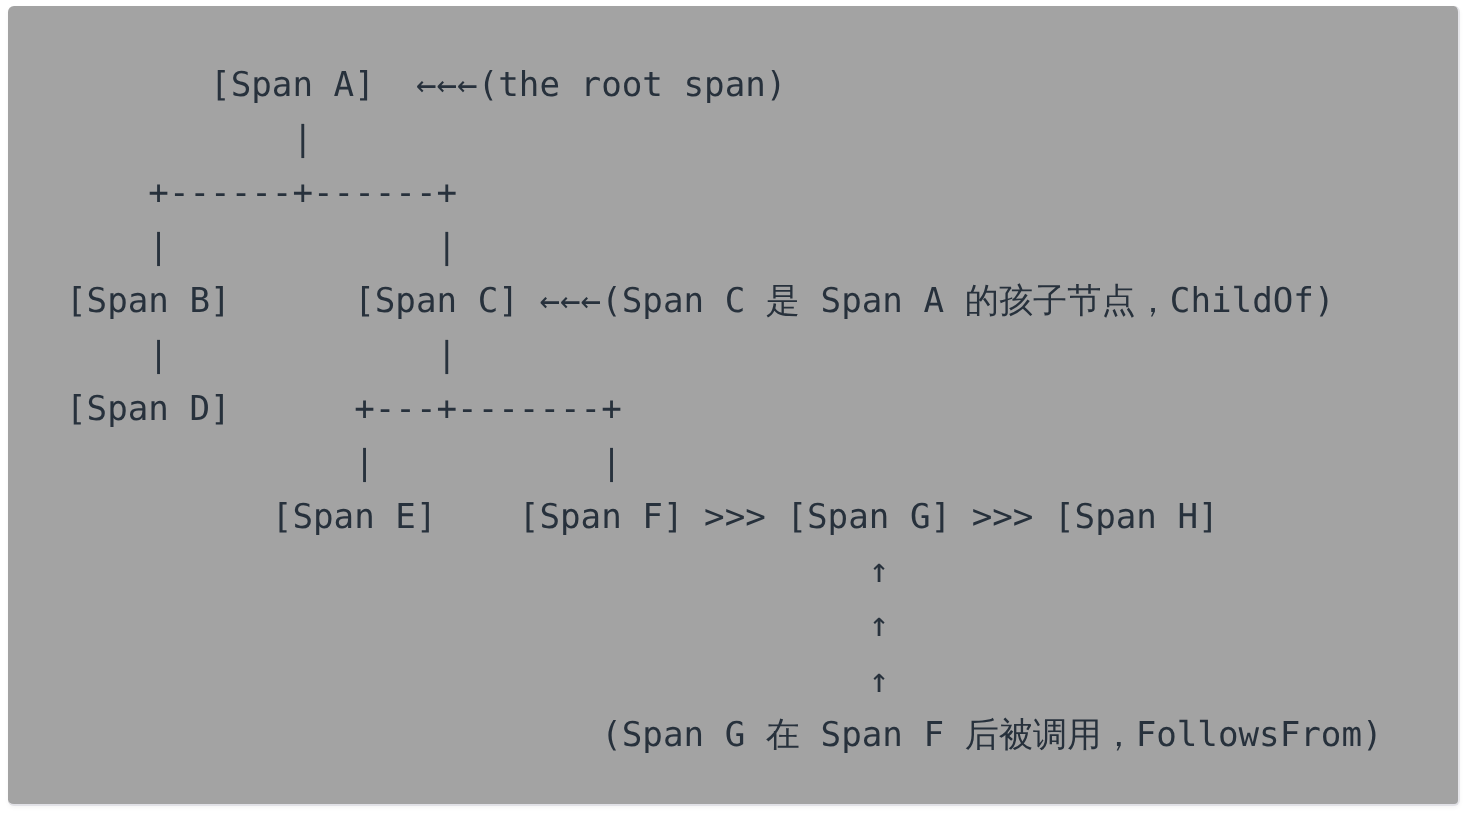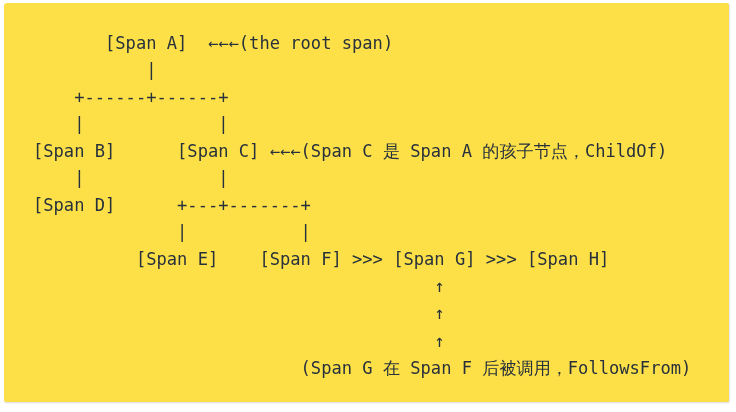--- a/index.html
+++ b/index.html
@@ -15,21 +15,21 @@
     height: 412px;
     position: relative;
     box-sizing: border-box;
   }
   .code-card {
     position: absolute;
     left: 4px;
     top: 3px;
     width: 726px;
     height: 400px;
-    background: #fde047;
+    background: #a3a3a3;
     border-radius: 3px;
     box-sizing: border-box;
     border-right: 1px solid #e6e6ea;
     border-bottom: 1px solid #e1e1e6;
     box-shadow: 0 1px 2px rgba(0,0,0,0.045);
     overflow: hidden;
   }
   .ascii-art {
     position: absolute;
     left: 29px;

